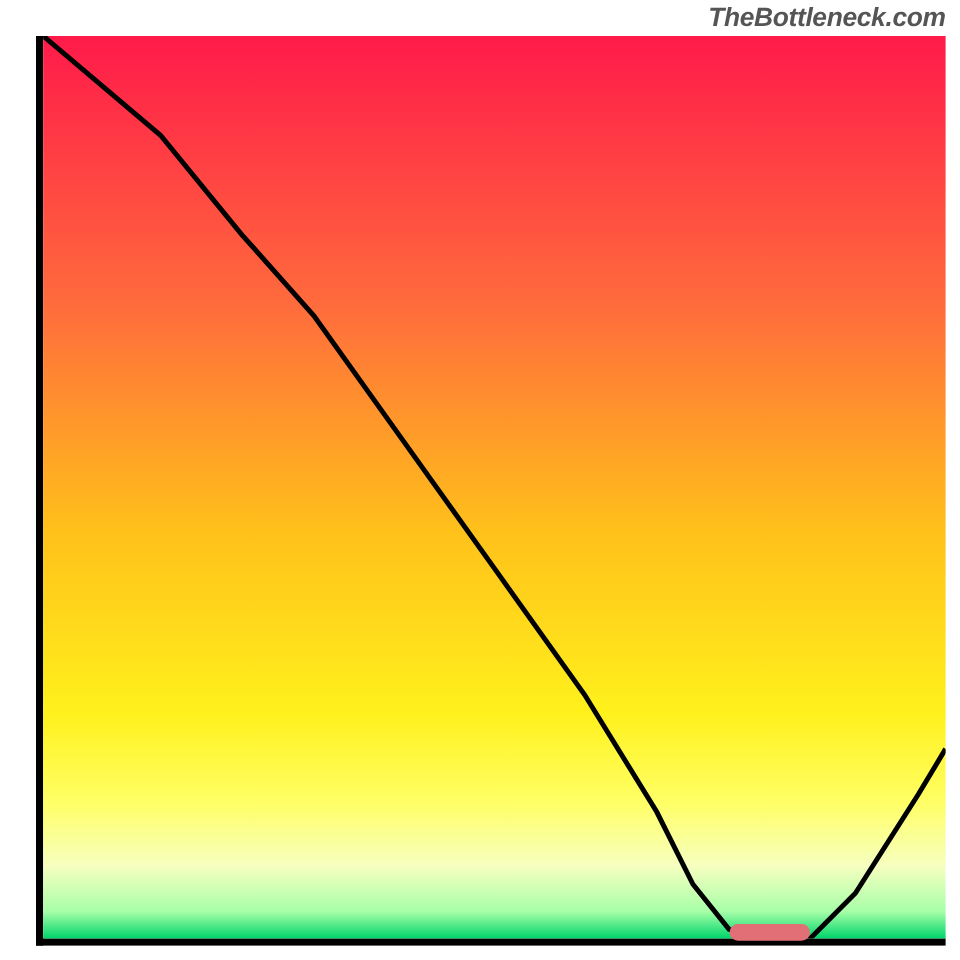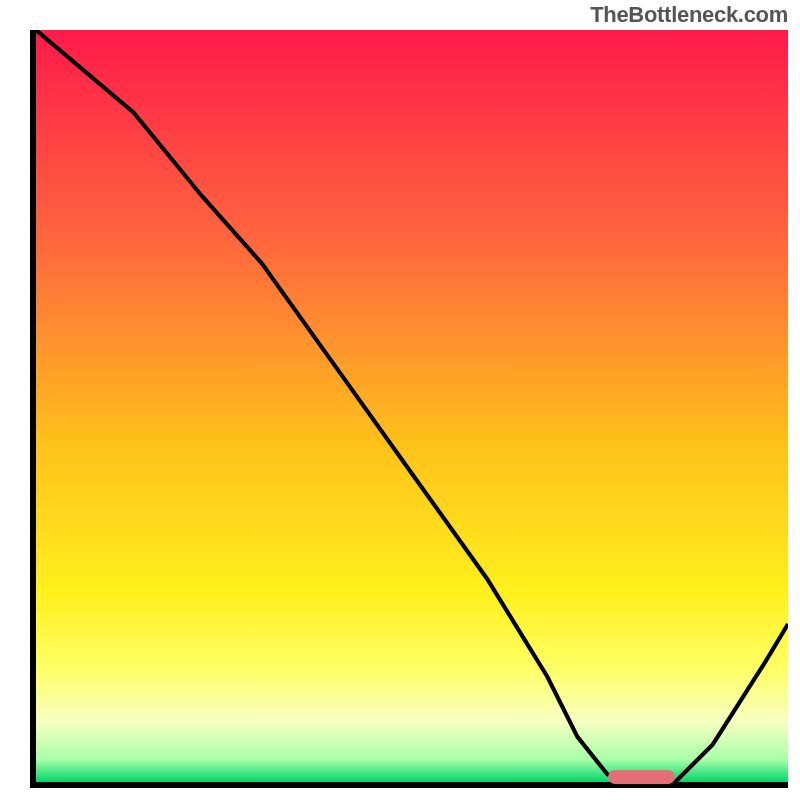--- a/index.html
+++ b/index.html
@@ -8,20 +8,21 @@
     width: 800px;
     height: 800px;
     background: #ffffff;
     font-family: Arial, Helvetica, sans-serif;
     overflow: hidden;
   }
   .frame {
     position: relative;
     width: 800px;
     height: 800px;
+    font-style: italic;
   }
   .attribution {
     position: absolute;
     top: 2px;
     right: 12px;
     font-size: 22px;
     font-weight: bold;
     color: #555555;
     letter-spacing: -0.3px;
   }

